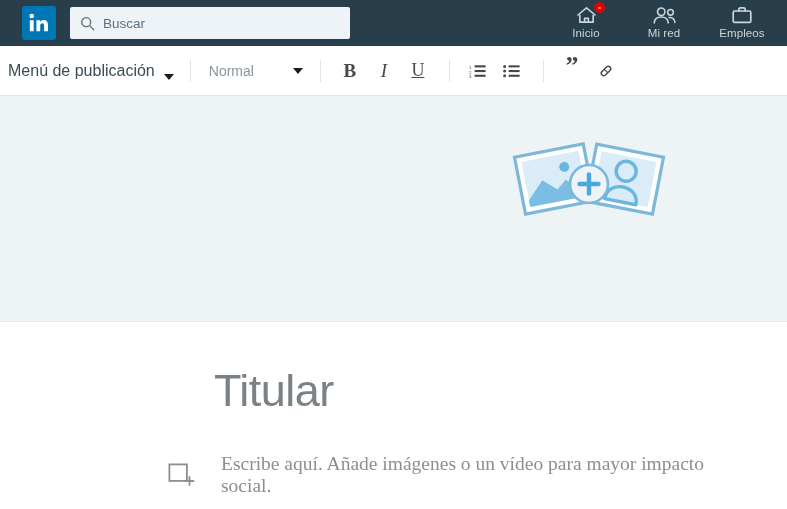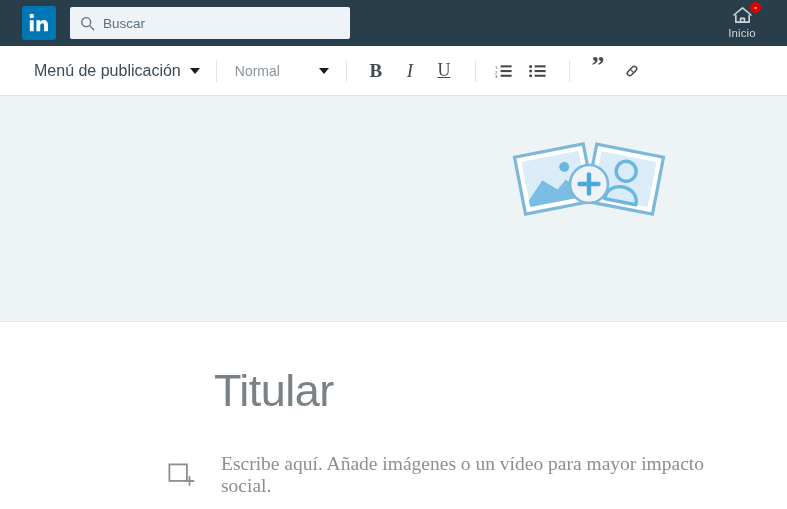--- a/index.html
+++ b/index.html
@@ -59,21 +59,21 @@
     width:2.5px; height:2.5px; border-radius:50%; background:#ff8a8a;
   }
 
   
   #toolbar {
     position:absolute; left:0; top:46px; width:787px; height:50px;
     background:#ffffff; border-bottom:1px solid #e2e6ea;
     display:flex; align-items:center;
   }
   #publish-menu {
-    margin-left:34px; display:flex; align-items:center; cursor:pointer;
+    margin-left:8px; display:flex; align-items:flex-end; cursor:pointer;
   }
   #publish-menu-label { font-size:16px; color:#3b4a54; }
   .caret {
     width:0;height:0;margin-left:9px;
     border-left:5.5px solid transparent;border-right:5.5px solid transparent;
     border-top:6.5px solid #1c1c1c;
   }
   .tb-sep { width:1px; height:22px; background:#dfe3e7; }
   #style-select { display:flex; align-items:center; cursor:pointer; }
   #style-select-label { font-size:14px; color:#8a949c; }
@@ -141,21 +141,41 @@
         <svg width="23" height="20" viewBox="0 0 24 21">
           <path d="M3 10.5 12 3l9 7.5" fill="none" stroke="#cdd5dc" stroke-width="1.7" stroke-linecap="round" stroke-linejoin="round"></path>
           <path d="M5 10.8V18h14v-7.2" fill="none" stroke="#cdd5dc" stroke-width="1.7" stroke-linecap="round" stroke-linejoin="round"></path>
           <path d="M10 18v-4h4v4" fill="none" stroke="#cdd5dc" stroke-width="1.7" stroke-linejoin="round"></path>
         </svg>
         <span class="nav-badge"></span>
       </div>
       <span class="nav-label">Inicio</span>
     </div>
 
-
+    <div class="nav-item">
+      <div class="nav-ico">
+        <svg width="26" height="20" viewBox="0 0 28 21">
+          <circle cx="11" cy="7" r="4" fill="none" stroke="#cdd5dc" stroke-width="1.7"></circle>
+          <path d="M3.5 19c0-4.2 3.4-6.4 7.5-6.4s7.5 2.2 7.5 6.4" fill="none" stroke="#cdd5dc" stroke-width="1.7" stroke-linecap="round"></path>
+          <circle cx="21" cy="7.6" r="3.1" fill="none" stroke="#cdd5dc" stroke-width="1.6"></circle>
+          <path d="M19.5 13.2c3.4-.3 6.2 1.7 6.2 5.3" fill="none" stroke="#cdd5dc" stroke-width="1.6" stroke-linecap="round"></path>
+        </svg>
+      </div>
+      <span class="nav-label">Mi red</span>
+    </div>
+
+    <div class="nav-item">
+      <div class="nav-ico">
+        <svg width="22" height="20" viewBox="0 0 22 20">
+          <rect x="2.2" y="6" width="17.6" height="11.3" rx="1.4" fill="none" stroke="#cdd5dc" stroke-width="1.7"></rect>
+          <path d="M7.8 6V4.3c0-.8.6-1.4 1.4-1.4h3.6c.8 0 1.4.6 1.4 1.4V6" fill="none" stroke="#cdd5dc" stroke-width="1.7" stroke-linecap="round"></path>
+        </svg>
+      </div>
+      <span class="nav-label">Empleos</span>
+    </div>
 
 
   </div>
 </div>
 
 <div id="toolbar">
 
   <div id="publish-menu">
     <span id="publish-menu-label">Menú de publicación</span>
     <span class="caret"></span>

